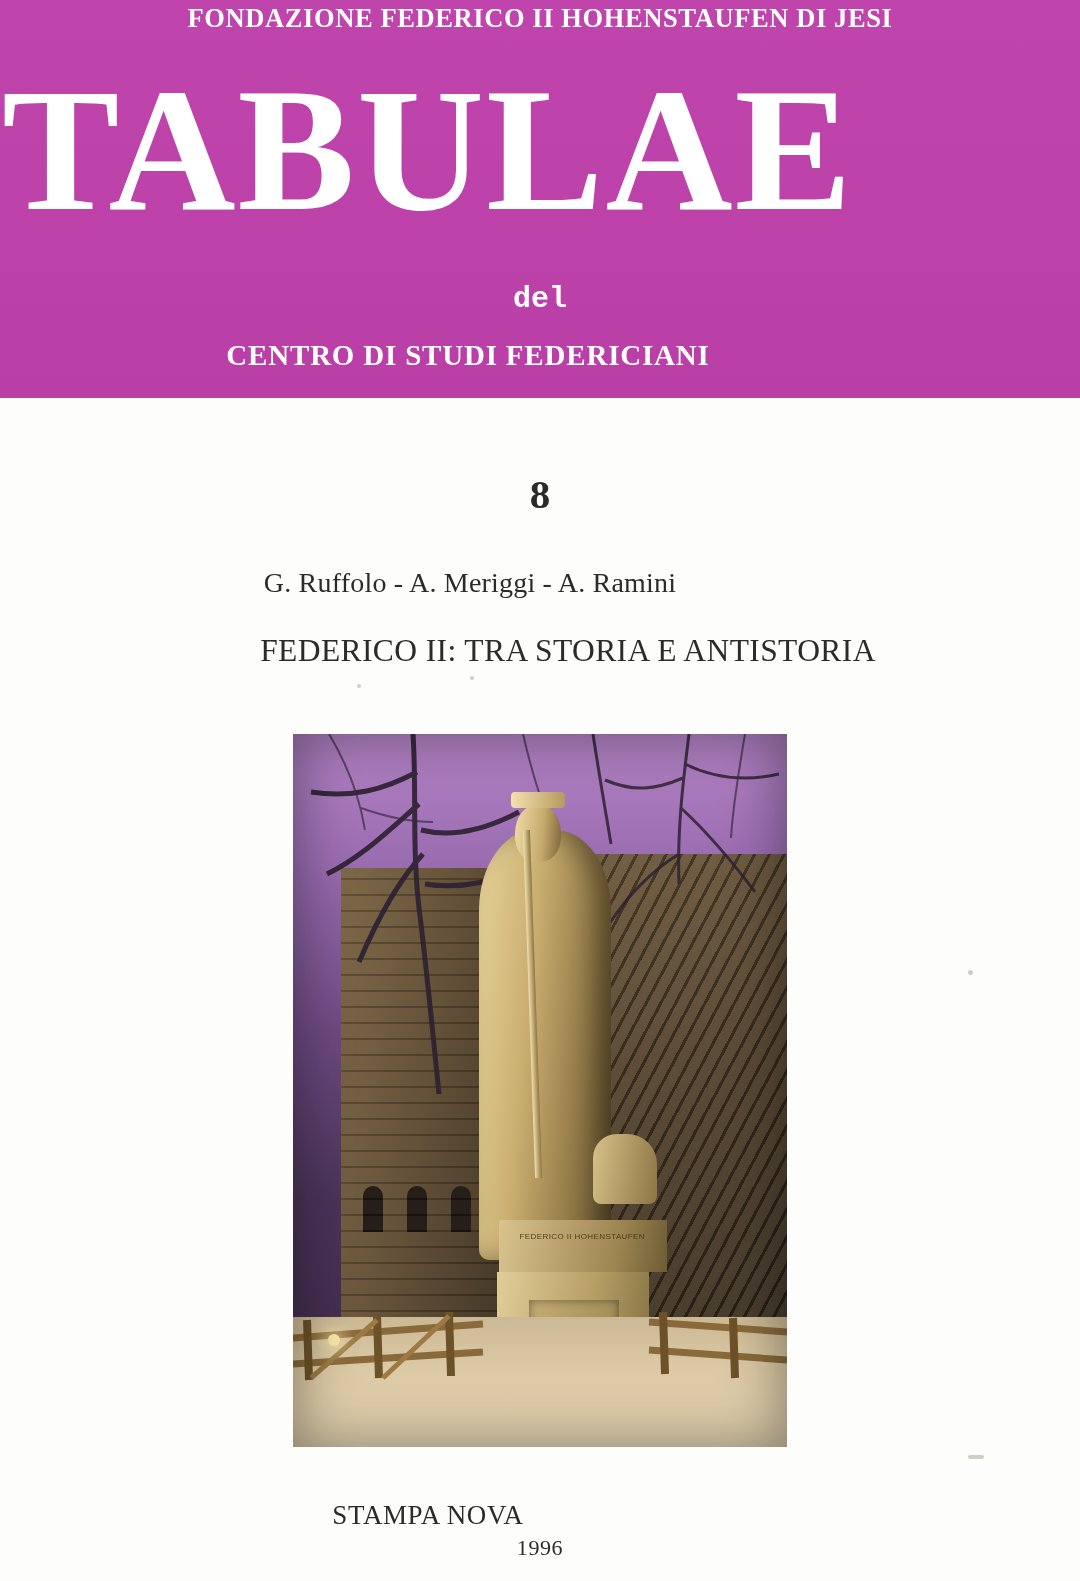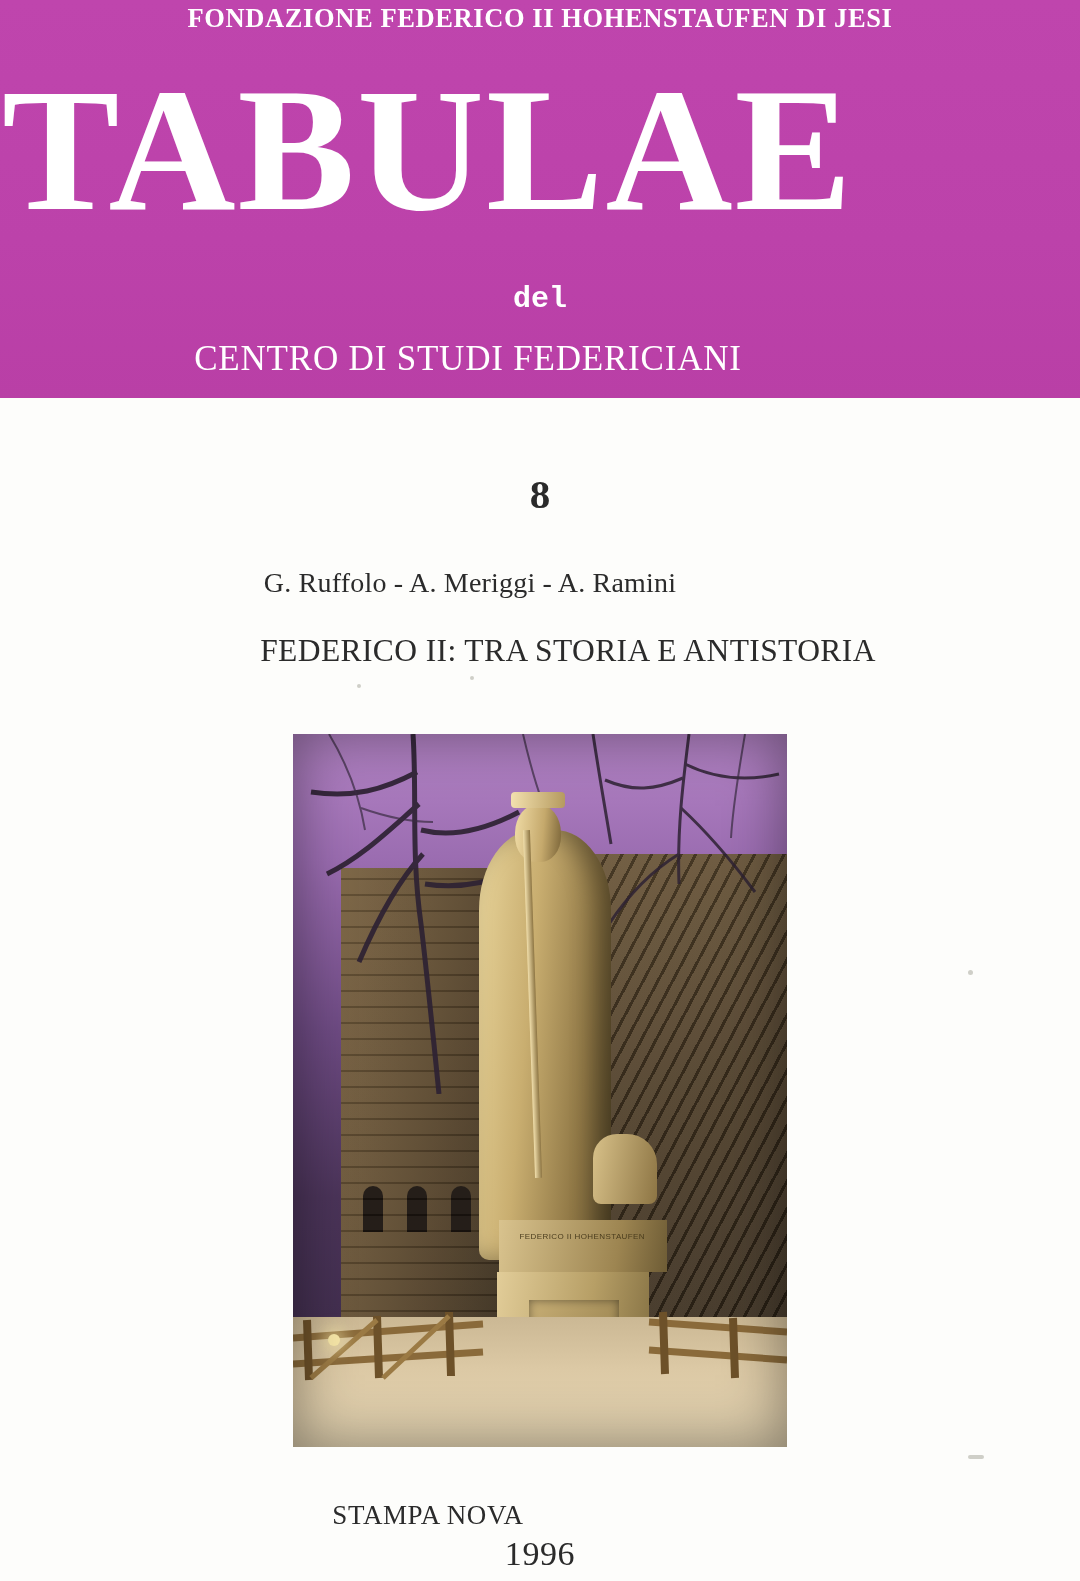--- a/index.html
+++ b/index.html
@@ -60,22 +60,22 @@
     font-size: 30px;
     font-weight: bold;
     line-height: 1.1;
     font-family: Liberation Mono, monospace;
   }
   .banner-subtitle {
     position: absolute;
     left: 0;
     top: 340px;
     width: 936px;
-    font-size: 35px;
-    font-weight: normal;
+    font-size: 29px;
+    font-weight: bold;
     letter-spacing: 0.8px;
     line-height: 1.1;
   }
 
   
   .issue-number {
     position: absolute;
     left: 0;
     top: 470px;
     width: 1080px;
@@ -293,21 +293,21 @@
     font-size: 27px;
     color: #2b2b2b;
     letter-spacing: 0.6px;
   }
   .year {
     position: absolute;
     left: 0;
     top: 1535px;
     width: 1080px;
     text-align: center;
-    font-size: 34px;
+    font-size: 22px;
     color: #2b2b2b;
     letter-spacing: 0.6px;
   }
 
   .speck {
     position: absolute;
     background: #cfcfc8;
     border-radius: 50%;
   }
 </style>

